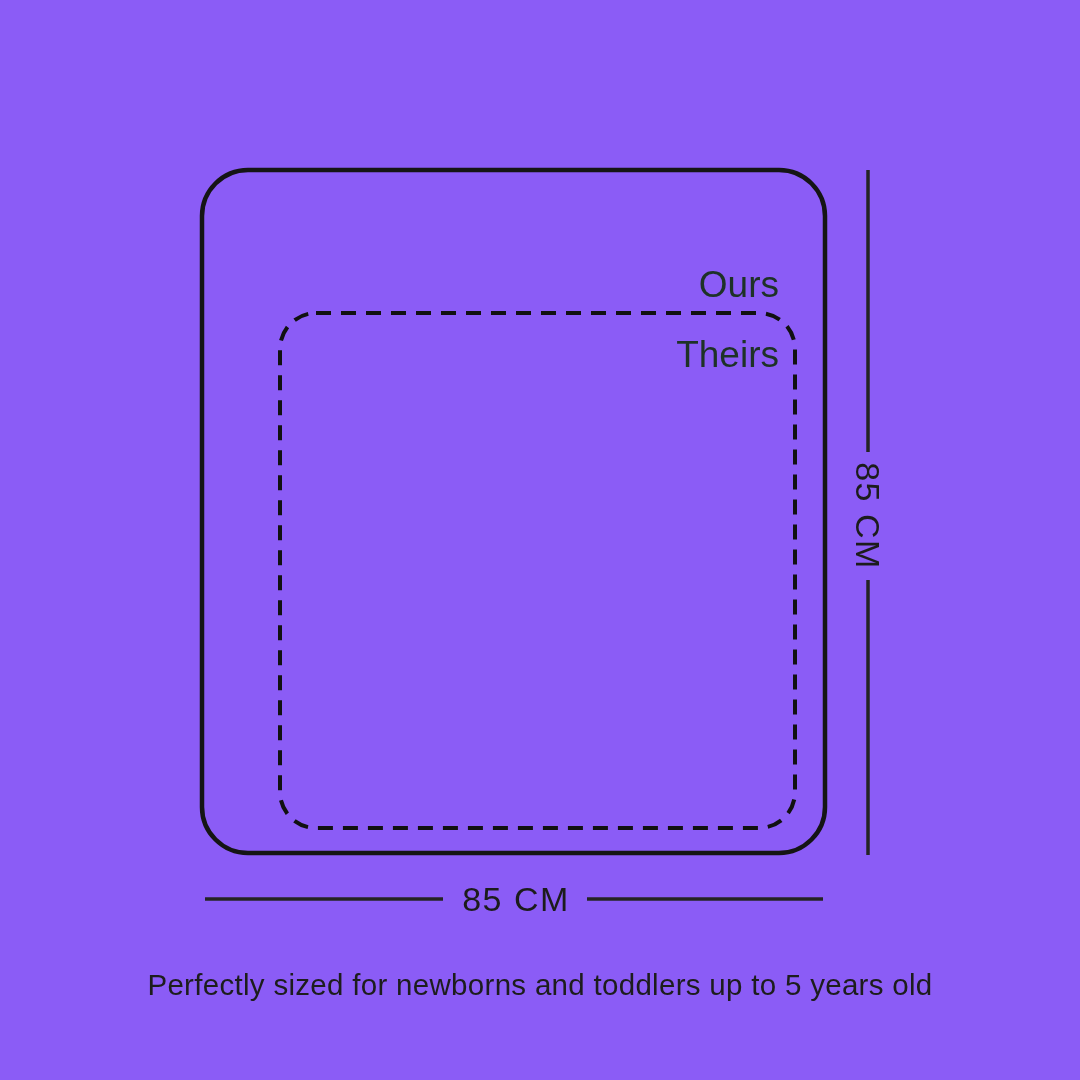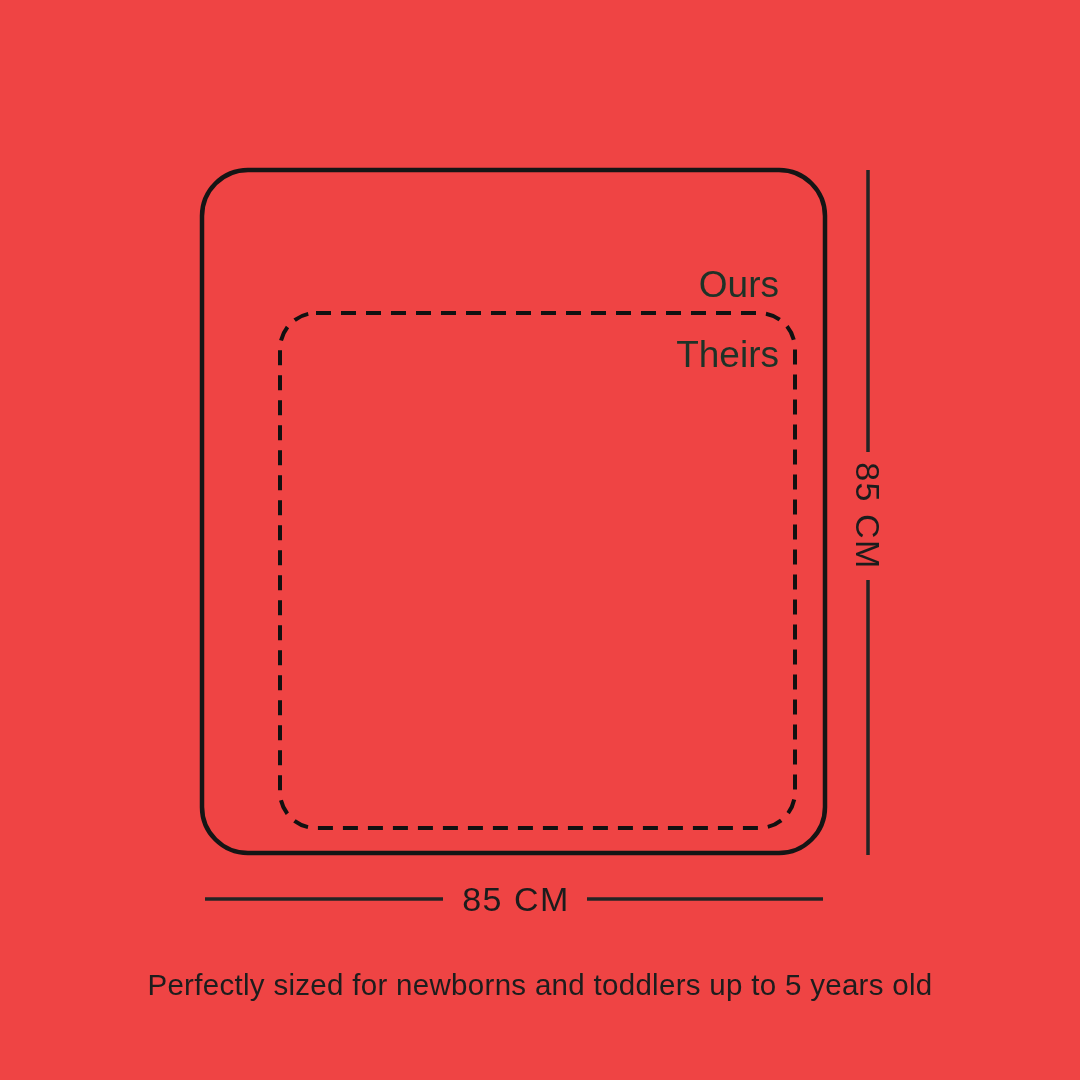--- a/index.html
+++ b/index.html
@@ -4,21 +4,21 @@
 <style>
   html, body {
     margin: 0;
     padding: 0;
     background: #ffffff;
   }
   .canvas {
     position: relative;
     width: 1080px;
     height: 1080px;
-    background: #ef4444;
+    background: #8b5cf6;
     overflow: hidden;
     font-family: "Liberation Sans", sans-serif;
   }
   svg {
     display: block;
   }
   svg text {
     font-family: "Liberation Sans", sans-serif;
   }
   .brand-label {

